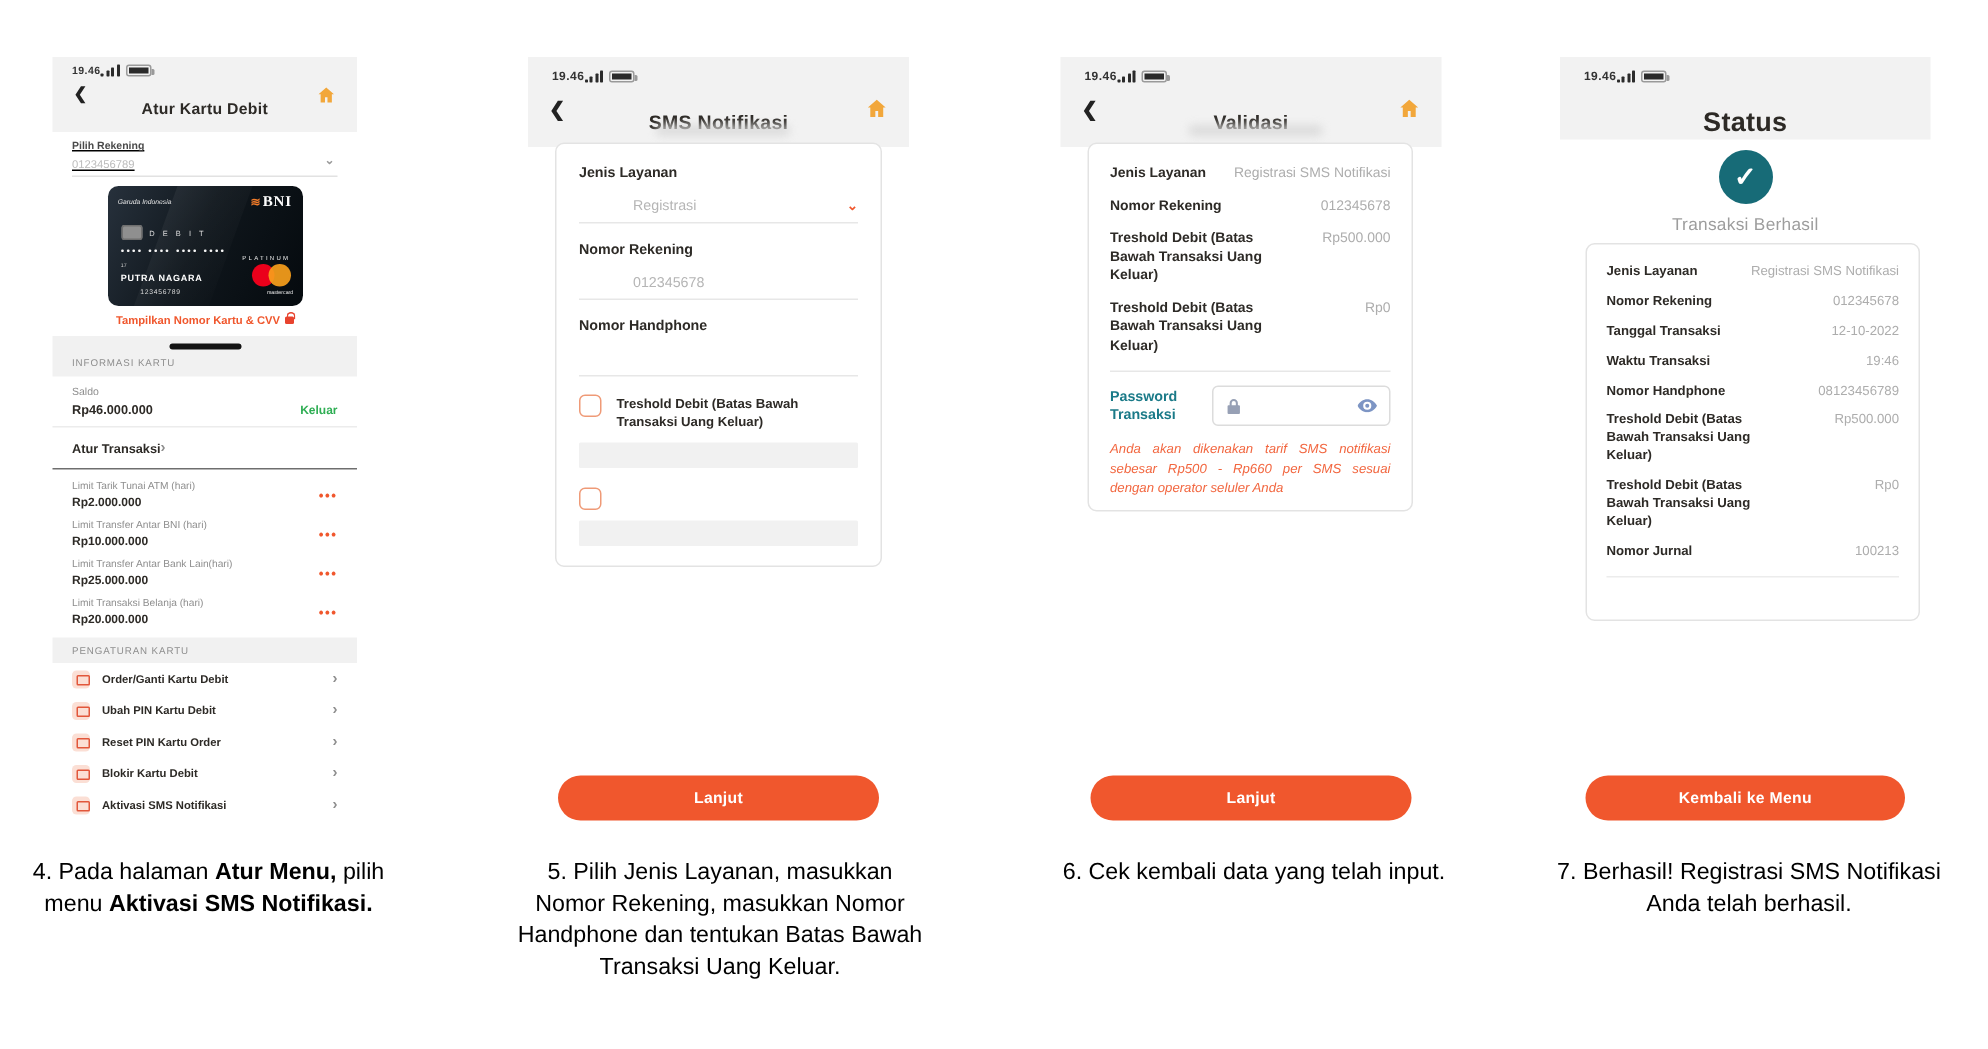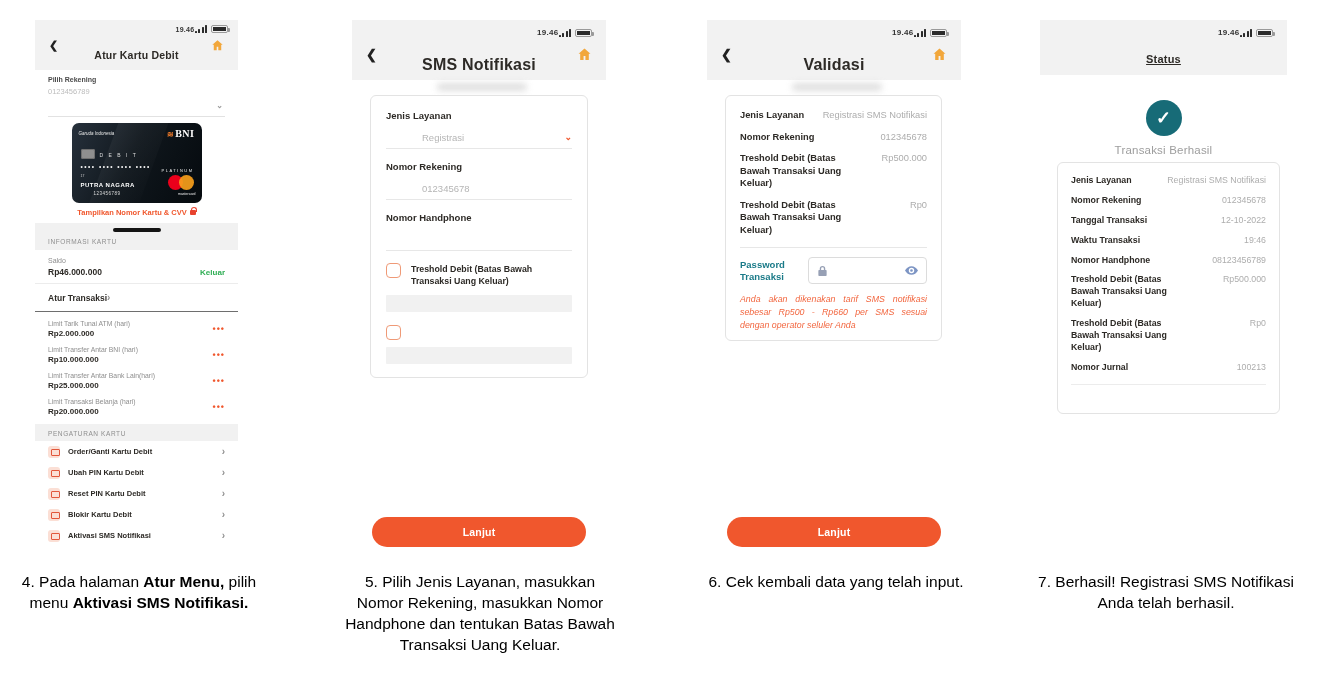--- a/index.html
+++ b/index.html
@@ -1,20 +1,20 @@
 <!DOCTYPE html>
 <html><head>
 <meta charset="utf-8">
 <style>
   * { margin:0; padding:0; box-sizing:border-box; }
   html,body { width:1325px; height:699px; background:#fff; overflow:hidden;
     font-family:"Liberation Sans", sans-serif; -webkit-font-smoothing:antialiased; }
   .phone { position:absolute; background:#fff; }
   .hdr { background:#f2f2f2; position:relative; }
-  .statusrow { display:flex; justify-content:flex-end; align-items:center; padding:8px 14px 0 16px; }
+  .statusrow { display:flex; justify-content:flex-start; align-items:center; padding:8px 14px 0 16px;margin-top:18px; }
   .time { font-size:8px; font-weight:bold; color:#333; letter-spacing:.3px; }
   .sicons { display:flex; align-items:center; gap:4px; }
   .sig { display:flex; align-items:flex-end; gap:1.5px; }
   .sig i { display:block; width:2px; background:#2b2b2b; border-radius:.5px; }
   .sig i:nth-child(1){height:2px}.sig i:nth-child(2){height:4px}.sig i:nth-child(3){height:6px}.sig i:nth-child(4){height:8px}
   .batt { width:17px; height:8px; border:1px solid #9a9a9a; border-radius:2px; position:relative; background:#2b2b2b; background-clip:content-box; padding:1px; }
   .batt::after{ content:""; position:absolute; right:-3px; top:2px; width:2px; height:4px; background:#9a9a9a; border-radius:0 1px 1px 0;}
   .navrow { display:flex; align-items:center; justify-content:space-between; padding:0 14px; }
   .back { font-size:13px; font-weight:bold; color:#222; line-height:1; }
   .ttl { font-weight:bold; color:#2d2a26; letter-spacing:.2px; position:absolute; left:0; right:0; text-align:center; }
@@ -27,21 +27,21 @@
   .kv .k { font-weight:bold; color:#2d2a26; line-height:1.35; }
   .kv .v { color:#adadad; text-align:right; line-height:1.35; white-space:nowrap; }
   .chev { color:#8f8f8f; font-weight:bold; }
   .caption { position:absolute; text-align:center; color:#000; font-size:15.5px; line-height:1.35; }
 
   
   #p1 { left:35px; top:20px; width:203px; height:500px; }
   #p1 .hdr { height:50px; }
   #p1 .statusrow { padding:5px 10px 0 13px; } #p1 .time{font-size:7px;}
   #p1 .navrow { margin-top:6px; } #p1 .ttl { font-size:10.5px; top:29px; } #p1 .back{font-size:11px}
-  .selblock { margin:6px 13px 0; border-bottom:1px solid #e2e2e2; padding-bottom:20px; position:relative; }
+  .selblock { margin:6px 13px 0; border-bottom:1px solid #e2e2e2; padding-bottom:3px; position:relative;text-decoration:underline; }
   .selblock .lbl { font-size:7px; color:#4a4a4a; font-weight:bold; }
   .selblock .val { font-size:7.5px; color:#bcbcbc; margin-top:4px; }
   .selblock .dd { position:absolute; right:2px; bottom:6px; color:#9a9a9a; font-size:8px; font-weight:bold; }
   .bnicard { width:130px; height:80px; margin:6px auto 0; border-radius:7px; position:relative; overflow:hidden;
     background:linear-gradient(115deg,#27313c 0%,#10171d 45%,#050a0e 100%); color:#fff; }
   .bnicard::before{content:"";position:absolute;left:30px;top:-20px;width:50px;height:130px;background:linear-gradient(115deg,rgba(255,255,255,.06),rgba(255,255,255,0));transform:skewX(-20deg);}
   .bc-air{ position:absolute; left:7px; top:8px; font-size:4.5px; font-style:italic; color:#e8e8e8; }
   .bc-bni{ position:absolute; right:7px; top:5px; font-size:10px; font-weight:bold; font-family:"Liberation Serif",serif; letter-spacing:.5px;}
   .bc-bni::before{ content:"≋"; color:#f27c2a; font-size:8px; margin-right:1px; }
   .bc-chip{ position:absolute; left:9px; top:26px; width:14px; height:10px; background:#8f8f8f; border-radius:2px; box-shadow:inset 0 0 0 1px #6f6f6f; }
@@ -72,21 +72,21 @@
   .setband { background:#f1f1f1; height:17px; position:relative; margin-top:4px; }
   .setband .bandlbl{ bottom:4px; }
   .menurow { display:flex; align-items:center; height:21px; padding:0 13px; }
   .mic { width:12px; height:12px; border-radius:3px; background:#fbdfd5; position:relative; flex:0 0 auto; }
   .mic::before{ content:""; position:absolute; left:2.5px; top:3.5px; width:7px; height:5px; border:1px solid #e2573b; border-radius:1px; }
   .menurow .ml { font-size:7.5px; font-weight:bold; color:#2d2a26; margin-left:8px; flex:1; }
   .menurow .chev, .aturrow .chev { font-size:10px; }
 
   
   .bigphone .hdr { height:60px; }
-  .bigphone .ttl { font-size:16px; top:36px; }
+  .bigphone .ttl { font-size:13px; top:36px; }
   .bigphone .navrow { margin-top:10px; }
 
   #p2 { left:352px; top:20px; width:254px; height:540px; }
   #p2 .card-panel { left:18px; top:75px; width:218px; height:283px; padding:14px 15px; }
   .fgroup { margin-bottom:12px; border-bottom:1px solid #e7e7e7; padding-bottom:5px; }
   .fgroup .flbl { font-size:9.5px; font-weight:bold; color:#2d2a26; margin-bottom:10px; }
   .fgroup .fval { font-size:9.5px; color:#b5b5b5; display:flex; justify-content:space-between; align-items:center; min-height:12px;padding-left:36px; }
   .fgroup .odd { color:#f0572d; font-size:9px; font-weight:bold; }
   .cbrow { display:flex; align-items:flex-start; margin-top:10px; }
   .cbox { width:15px; height:15px; border:1.5px solid #ef9a77; border-radius:4px; flex:0 0 auto; background:#fff; }
@@ -99,21 +99,21 @@
   #p3 .kv .k { font-size:9.3px; width:118px; }
   #p3 .kv .v { font-size:9.3px; }
   .pwdiv { border-top:1px solid #e7e7e7; margin:11px 0 9px; }
   .pwrow { display:flex; align-items:center; }
   .pwlbl { font-size:9.5px; font-weight:bold; color:#1a7a88; width:64px; line-height:1.3; flex:0 0 auto; }
   .pwbox { flex:1; height:27px; border:1px solid #dcdcdc; border-radius:4px; display:flex; align-items:center; padding:0 8px; margin-left:4px; }
   .pwbox .spacer{ flex:1; }
   .warn { margin-top:9px; font-size:8.8px; font-style:italic; color:#f2663f; line-height:1.45; text-align:justify; }
 
   #p4 { left:1040px; top:20px; width:247px; height:540px; }
-  #p4 .hdr { height:55px; } #p4 .ttl { font-size:11px; top:33px;text-decoration:underline; }
+  #p4 .hdr { height:55px; } #p4 .ttl { font-size:18px; top:33px; }
   .okwrap { position:absolute; left:0; right:0; top:80px; text-align:center; }
   .okcircle { width:36px; height:36px; border-radius:50%; background:#176b77; color:#fff; font-size:18px; font-weight:bold;
     display:inline-flex; align-items:center; justify-content:center; }
   .oktxt { margin-top:8px; font-size:11.5px; color:#9d9d9d; letter-spacing:.2px; }
   #p4 .card-panel { left:17px; top:142px; width:223px; height:252px; padding:12px 13px; }
   #p4 .kv { margin-bottom:8px; }
   #p4 .kv .k { font-size:8.8px; width:112px; }
   #p4 .kv .v { font-size:8.8px; }
   .enddiv { border-top:1px solid #ececec; margin-top:10px; }
 
@@ -234,21 +234,21 @@
     <span class="ml">Order/Ganti Kartu Debit</span>
     <span class="chev">›</span>
   </div>
   <div class="menurow">
     <span class="mic"></span>
     <span class="ml">Ubah PIN Kartu Debit</span>
     <span class="chev">›</span>
   </div>
   <div class="menurow">
     <span class="mic"></span>
-    <span class="ml">Reset PIN Kartu Debit</span>
+    <span class="ml">Reset PIN Kartu Order</span>
     <span class="chev">›</span>
   </div>
   <div class="menurow">
     <span class="mic"></span>
     <span class="ml">Blokir Kartu Debit</span>
     <span class="chev">›</span>
   </div>
   <div class="menurow">
     <span class="mic"></span>
     <span class="ml">Aktivasi SMS Notifikasi</span>
@@ -431,18 +431,19 @@
       <span class="k">Treshold Debit (Batas Bawah Transaksi Uang Keluar)</span>
       <span class="v">Rp0</span>
     </div>
     <div class="kv">
       <span class="k">Nomor Jurnal</span>
       <span class="v">100213</span>
     </div>
     <div class="enddiv"></div>
   </div>
 
+  <div class="btn">Kembali ke Menu</div>
 </div>
 
 <div class="caption" id="c1"><span>4. Pada halaman </span><b>Atur Menu,</b><span> pilih menu </span><b>Aktivasi SMS Notifikasi.</b></div>
 <div class="caption" id="c2">5. Pilih Jenis Layanan, masukkan Nomor Rekening, masukkan Nomor Handphone dan tentukan Batas Bawah Transaksi Uang Keluar.</div>
 <div class="caption" id="c3">6. Cek kembali data yang telah input.</div>
 <div class="caption" id="c4">7. Berhasil! Registrasi SMS Notifikasi Anda telah berhasil.</div>
 
 </body></html>

